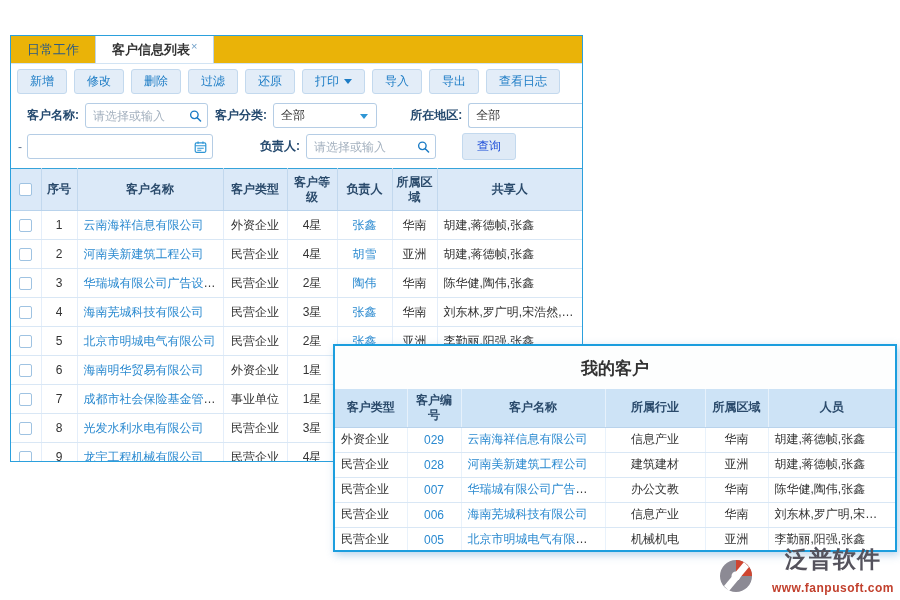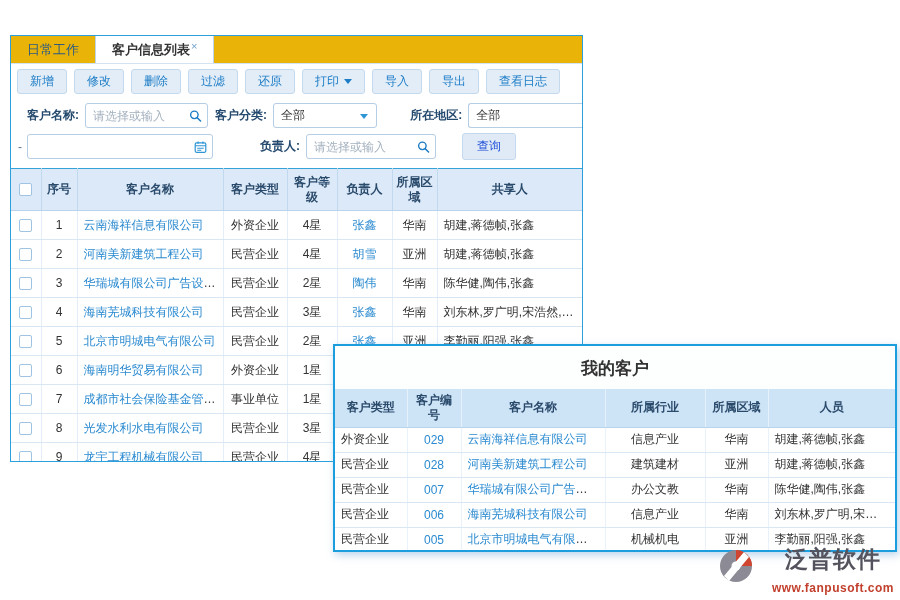--- a/index.html
+++ b/index.html
@@ -114,21 +114,21 @@
     height:38px; padding:2px 4px; text-align:center; line-height:1.25;
   }
   .ogrid td {
     height:25px; font-size:12px; color:#333;
     border-right:1px solid #e9f2fb; border-bottom:1px solid #d9e7f5;
     padding:1px 6px; white-space:nowrap; overflow:hidden; text-overflow:ellipsis;
   }
   .ogrid th:last-child, .ogrid td:last-child { border-right:none; }
 
   
-  .logo { position:absolute; right:6px; bottom:6px; display:flex; align-items:flex-start; gap:18px; }
+  .logo { position:absolute; right:6px; bottom:6px; display:flex; align-items:flex-end; gap:18px; }
   .logo-txt { display:flex; flex-direction:column; align-items:center; line-height:1; }
   .logo-name { font-size:23px; font-weight:bold; color:#54525c; letter-spacing:1px; }
   .logo-url { font-size:12px; font-weight:bold; color:#c2402d; margin-top:11px; letter-spacing:.5px; }
 
   .icon-svg { display:block; }
 </style>
 </head>
 <body>
 
 <div class="main-panel">

